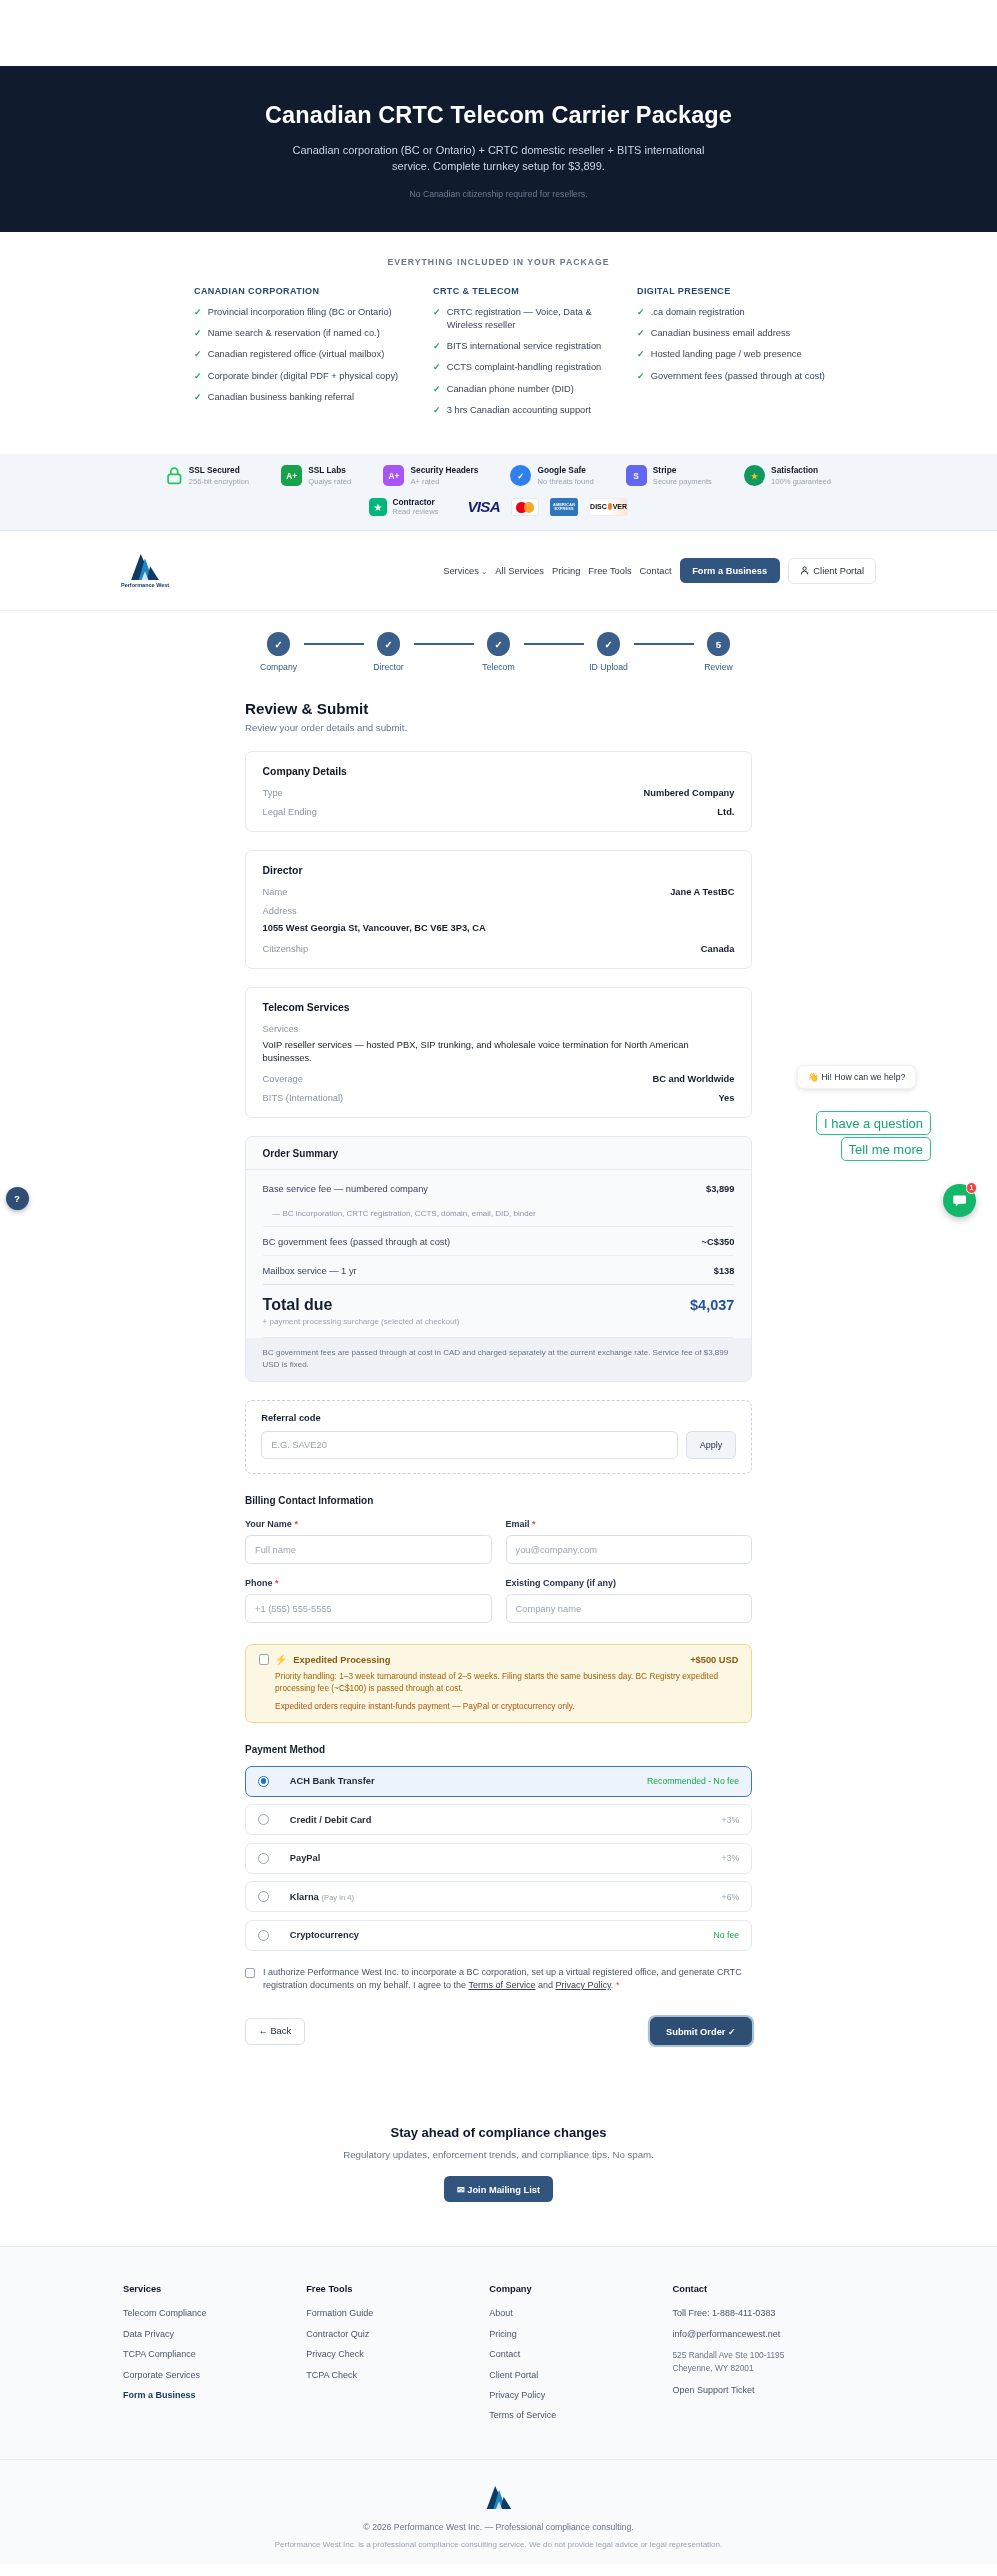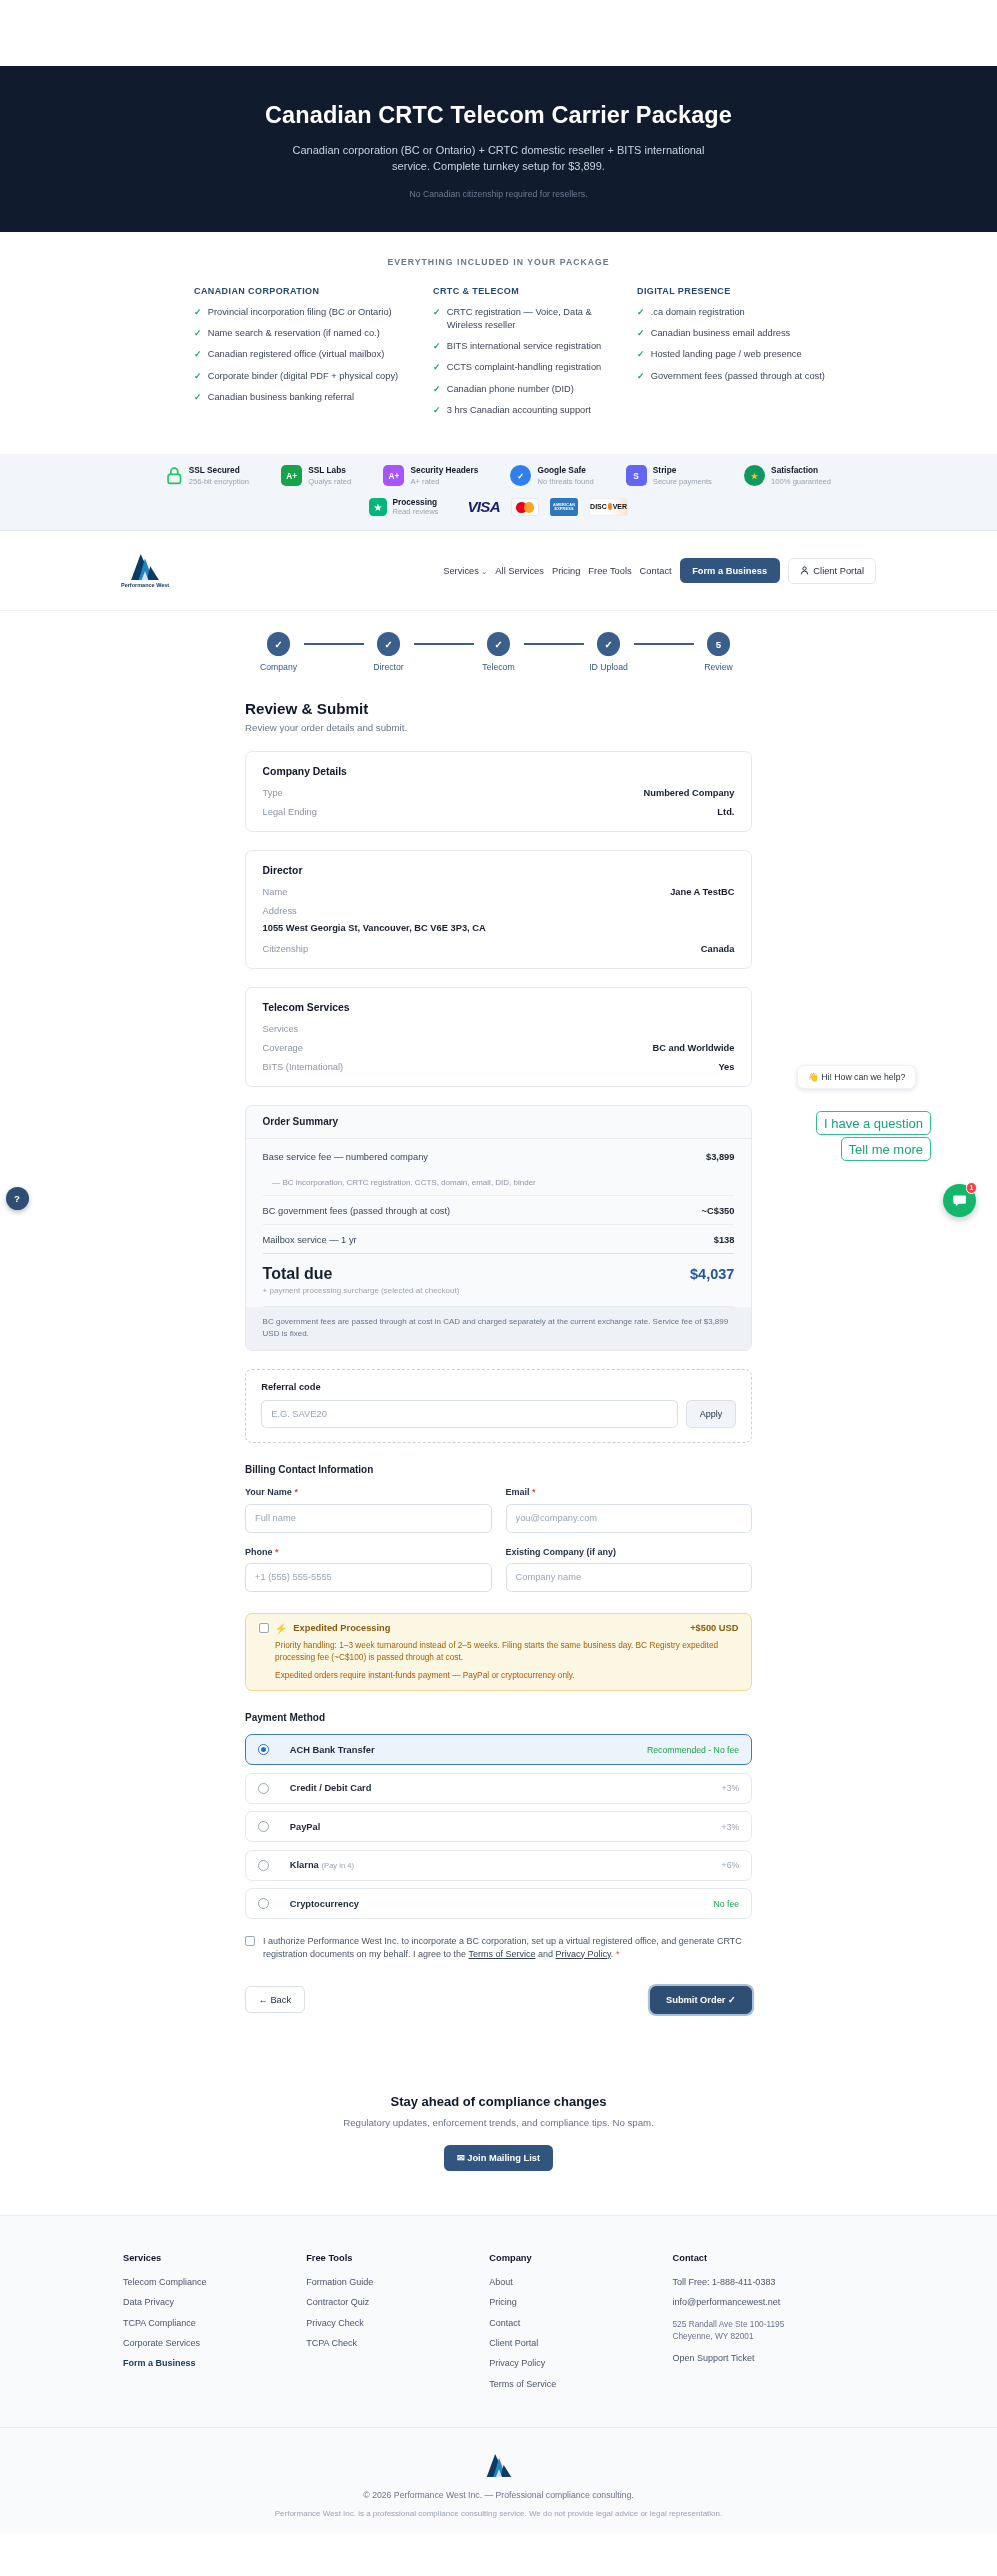--- a/index.html
+++ b/index.html
@@ -289,21 +289,21 @@
         <div>
             <div class="t">Satisfaction</div>
             <div class="s">100% guaranteed</div>
           </div>
       </div>
     </div>
     <div class="paylogos">
       <div class="tp">
         <span class="tp-icon">★</span>
         <div>
-            <div class="t" style="font-size:8.3px;font-weight:bold">Processing</div>
+            <div class="t" style="font-size:8.3px;font-weight:bold">Contractor</div>
             <div class="s" style="font-size:7.6px;color:#9aa4b2">Read reviews</div>
           </div>
       </div>
       <span class="visa">VISA</span>
       <span class="cardbox mc">
           <i class="c1"></i>
           <i class="c2"></i>
         </span>
       <span class="cardbox amex">
           <span>AMERICAN</span>
@@ -404,20 +404,21 @@
       <div class="krow">
           <span class="k">Citizenship</span>
           <span class="v">Canada</span>
         </div>
     </div>
 
     <div class="card">
       <h3>Telecom Services</h3>
       <div class="kblock">
           <div class="k">Services</div>
+          <div class="v">VoIP reseller services — hosted PBX, SIP trunking, and wholesale voice termination for North American businesses.</div>
         </div>
       <div class="krow">
           <span class="k">Coverage</span>
           <span class="v">BC and Worldwide</span>
         </div>
       <div class="krow">
           <span class="k">BITS (International)</span>
           <span class="v">Yes</span>
         </div>
     </div>

